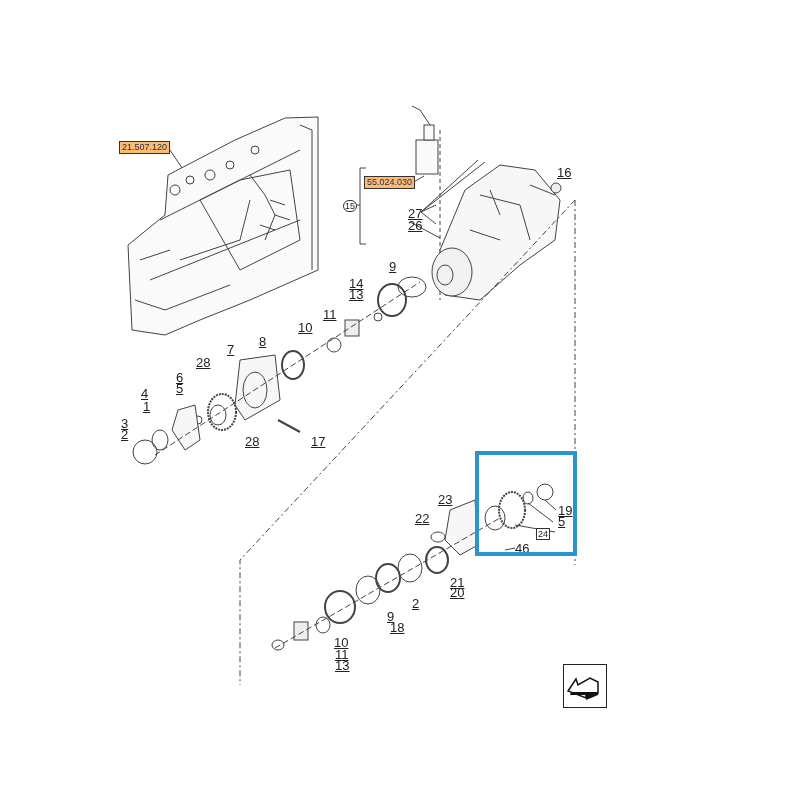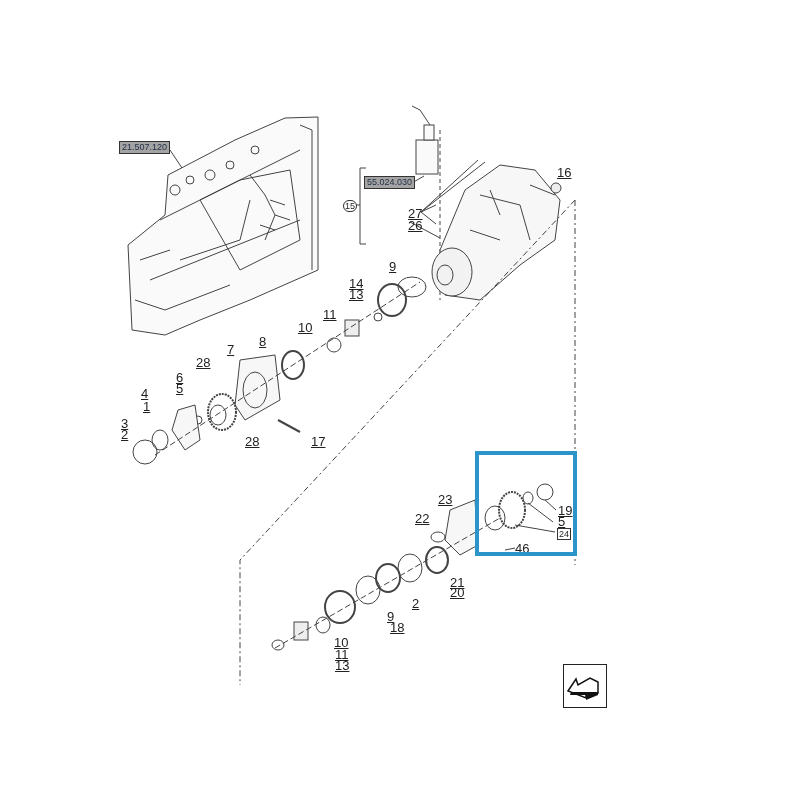--- a/index.html
+++ b/index.html
@@ -1,19 +1,19 @@
 <!DOCTYPE html>
 <html><head>
 <meta charset="utf-8">
 <style>
   html, body { margin:0; padding:0; background:#ffffff; }
   body { width:800px; height:800px; position:relative; overflow:hidden; font-family:"Liberation Sans", sans-serif; }
   #stage { position:absolute; left:0; top:0; width:800px; height:800px; }
   .lbl { position:absolute; font-size:13px; color:#222; line-height:10px; white-space:nowrap; font-family:"Liberation Sans", sans-serif;text-decoration:underline; }
-  .ref { position:absolute; font-size:9px; color:#1f2d44; background:#a3a3a3; border:1px solid #333; padding:0 2px; line-height:11px; font-family:"Liberation Sans", sans-serif; }
+  .ref { position:absolute; font-size:9px; color:#1f2d44; background:#fdba74; border:1px solid #333; padding:0 2px; line-height:11px; font-family:"Liberation Sans", sans-serif; }
   .boxed { position:absolute; font-size:9px; color:#222; border:1px solid #333; padding:0 1px; line-height:10px; background:#fff; font-family:"Liberation Sans", sans-serif; }
   .hl { position:absolute; border:4px solid #2b94c8; box-sizing:border-box; }
   .navicon { position:absolute; left:563px; top:664px; width:44px; height:44px; border:1px solid #222; box-sizing:border-box; background:#fff; }
 </style>
 </head>
 <body>
 
 <div id="stage">
   <svg width="800" height="800" viewBox="0 0 800 800">
     <g fill="none" stroke="#444" stroke-width="1">
@@ -129,21 +129,21 @@
   <div class="lbl" style="left:121px;top:419px;">3</div>
   <div class="lbl" style="left:121px;top:430px;">2</div>
   <div class="lbl" style="left:245px;top:437px;">28</div>
   <div class="lbl" style="left:311px;top:437px;">17</div>
 
   
   <div class="lbl" style="left:438px;top:495px;">23</div>
   <div class="lbl" style="left:415px;top:514px;">22</div>
   <div class="lbl" style="left:558px;top:506px;">19</div>
   <div class="lbl" style="left:558px;top:517px;">5</div>
-  <div class="boxed" style="left:557px;top:528px;">24</div>
+  <div class="boxed" style="left:536px;top:528px;">24</div>
   <div class="lbl" style="left:515px;top:544px;">46</div>
   <div class="lbl" style="left:450px;top:578px;">21</div>
   <div class="lbl" style="left:450px;top:588px;">20</div>
   <div class="lbl" style="left:412px;top:599px;">2</div>
   <div class="lbl" style="left:387px;top:612px;">9</div>
   <div class="lbl" style="left:390px;top:623px;">18</div>
   <div class="lbl" style="left:334px;top:638px;">10</div>
   <div class="lbl" style="left:335px;top:650px;">11</div>
   <div class="lbl" style="left:335px;top:661px;">13</div>
 

